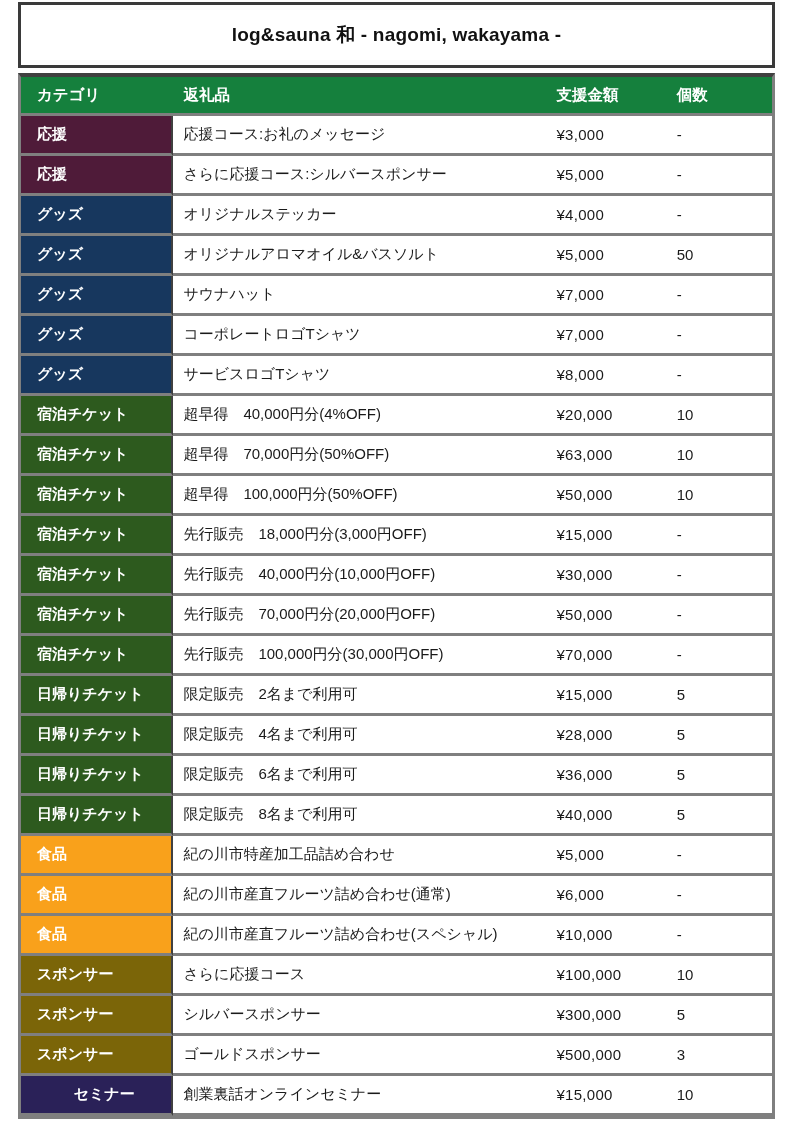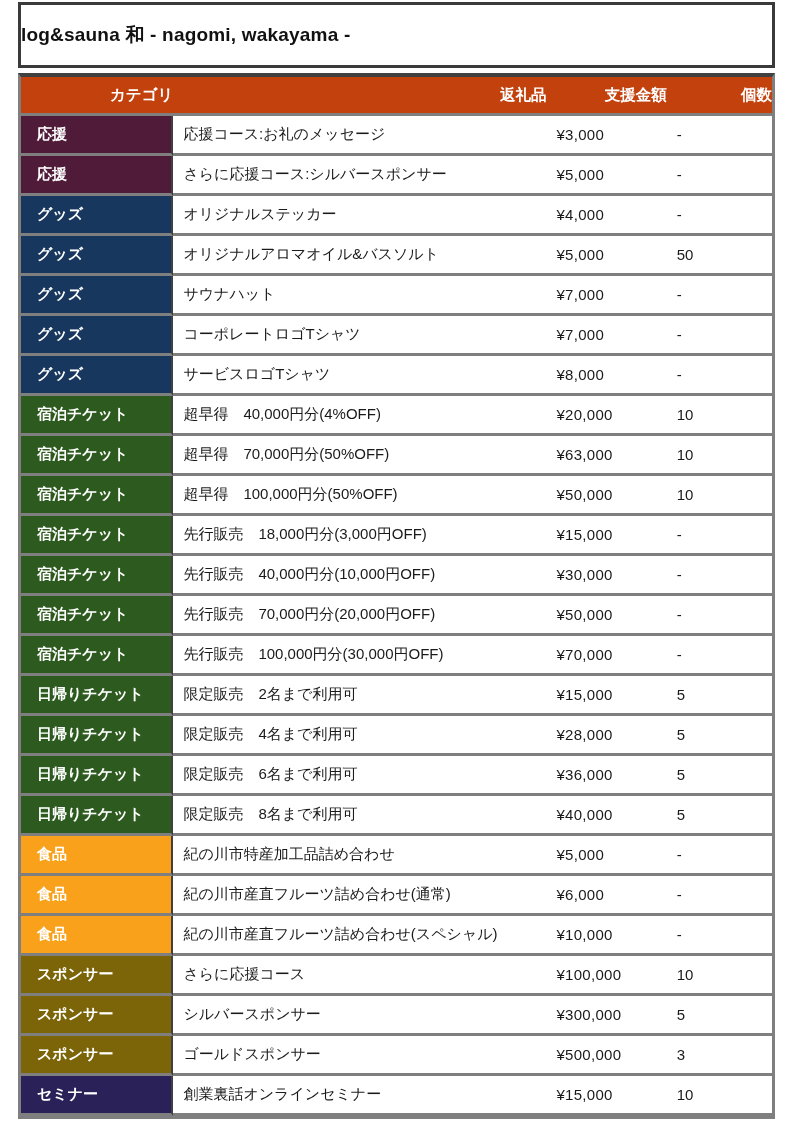--- a/index.html
+++ b/index.html
@@ -13,22 +13,23 @@
     box-sizing: border-box;
     padding: 2px 18px 0 18px;
     background: #ffffff;
   }
   .title-box {
     box-sizing: border-box;
     border: 3px solid #3a3a3a;
     background: #ffffff;
     height: 66px;
     display: flex;
-    flex-direction: row;
+    flex-direction: column;
     align-items: center;
+    justify-content: center;
     margin-bottom: 5px;
   }
   .title-line {
     font-size: 19px;
     font-weight: bold;
     color: #111111;
     line-height: 1.45;
     letter-spacing: 0.2px;
     white-space: nowrap;
   }
@@ -40,25 +41,25 @@
     border-left: 3px solid #7f7f7f;
     border-right: 3px solid #7f7f7f;
     border-bottom: 3px solid #7f7f7f;
     border-top: 4px solid #404040;
   }
   col.c-cat    { width: 152px; }
   col.c-item   { width: 372px; }
   col.c-amount { width: 120px; }
   col.c-count  { width: 105px; }
   th {
-    background: #c2410c;
+    background: #15803d;
     color: #ffffff;
     font-size: 15.5px;
     font-weight: bold;
-    text-align: right;
+    text-align: left;
     height: 36px;
     padding: 0;
     border-bottom: 3px solid #7f7f7f;
     white-space: nowrap;
     overflow: hidden;
   }
   th.h-cat    { padding-left: 16px; }
   th.h-item   { padding-left: 10px; }
   th.h-amount { padding-left: 10px; }
   th.h-count  { padding-left: 10px; }
@@ -247,21 +248,21 @@
           <td class="amount">¥300,000</td>
           <td class="count">5</td>
         </tr>
         <tr>
           <td class="cat" style="background: rgb(123, 101, 8);">スポンサー</td>
           <td class="item">ゴールドスポンサー</td>
           <td class="amount">¥500,000</td>
           <td class="count">3</td>
         </tr>
         <tr>
-          <td class="cat" style="background: rgb(42, 33, 88);">セミナー</td>
+          <td class="cat" style="background: rgb(42, 33, 88); text-align: center;">セミナー</td>
           <td class="item">創業裏話オンラインセミナー</td>
           <td class="amount">¥15,000</td>
           <td class="count">10</td>
         </tr>
       </tbody>
   </table>
 
 </div>
 
 </body></html>

